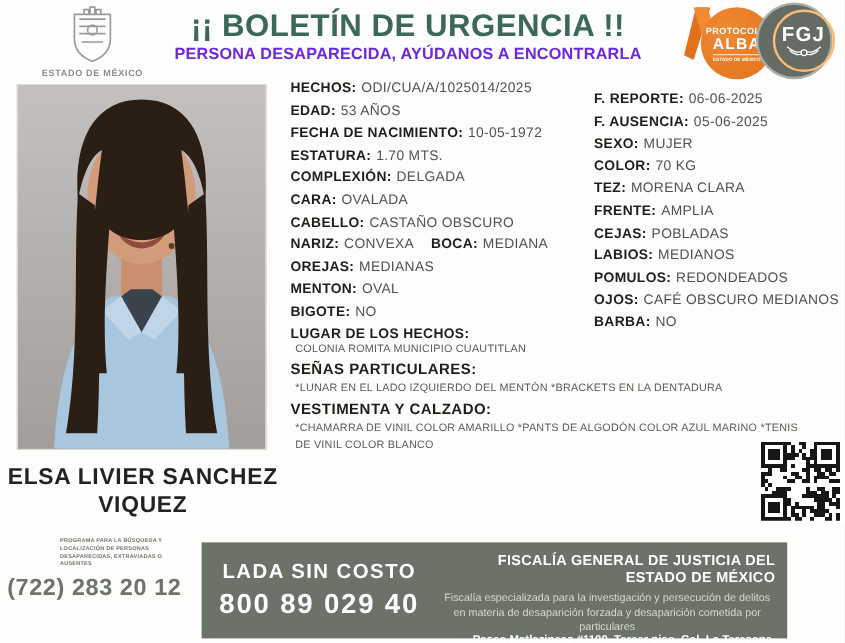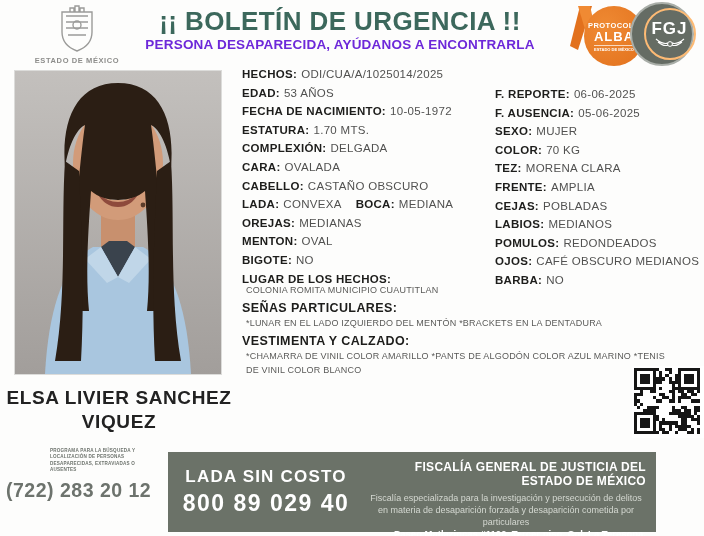--- a/index.html
+++ b/index.html
@@ -33,21 +33,21 @@
   
   .photo{position:absolute;left:14px;top:70px;width:208px;height:305px;border:1px solid #dcdcda;box-sizing:border-box;background:#b5b1ae;}
   .photo svg{display:block;}
   .name{position:absolute;left:0;top:386px;width:238px;text-align:center;
         font-size:19px;font-weight:bold;color:#222;letter-spacing:.6px;line-height:1.25;}
 
   
   .details{position:absolute;left:242px;top:68px;width:462px;}
   .cols{display:flex;}
   .col-left{width:253px;}
-  .col-right{flex:1;margin-top:20px;}
+  .col-right{flex:1;margin-top:9px;}
   .row{display:flex;align-items:baseline;height:18.6px;white-space:nowrap;}
   .lbl{font-weight:bold;font-size:11.5px;color:#1d1d1b;letter-spacing:.3px;}
   .val{font-size:11.5px;color:#515150;margin-left:4px;letter-spacing:.3px;}
   .lbl2{font-weight:bold;font-size:11.5px;color:#1d1d1b;letter-spacing:.3px;margin-left:14px;}
   .rowtall{height:auto;}
   .sub{font-size:9px;color:#5a5a58;margin:0 0 2px 4px;letter-spacing:.2px;}
   .section{margin-top:4px;}
   .sec-title{font-size:12.5px;font-weight:bold;color:#1d1d1b;letter-spacing:.4px;}
   .sec-text{font-size:9px;color:#5a5a58;margin:2px 0 4px 4px;letter-spacing:.2px;max-width:430px;line-height:1.5;}
 
@@ -168,21 +168,21 @@
           </div>
         <div class="row">
             <span class="lbl">CARA:</span>
             <span class="val">OVALADA</span>
           </div>
         <div class="row">
             <span class="lbl">CABELLO:</span>
             <span class="val">CASTAÑO OBSCURO</span>
           </div>
         <div class="row">
-            <span class="lbl">LADA:</span>
+            <span class="lbl">NARIZ:</span>
             <span class="val">CONVEXA</span>
             <span class="lbl2">BOCA:</span>
             <span class="val">MEDIANA</span>
           </div>
         <div class="row">
             <span class="lbl">OREJAS:</span>
             <span class="val">MEDIANAS</span>
           </div>
         <div class="row">
             <span class="lbl">MENTON:</span>

